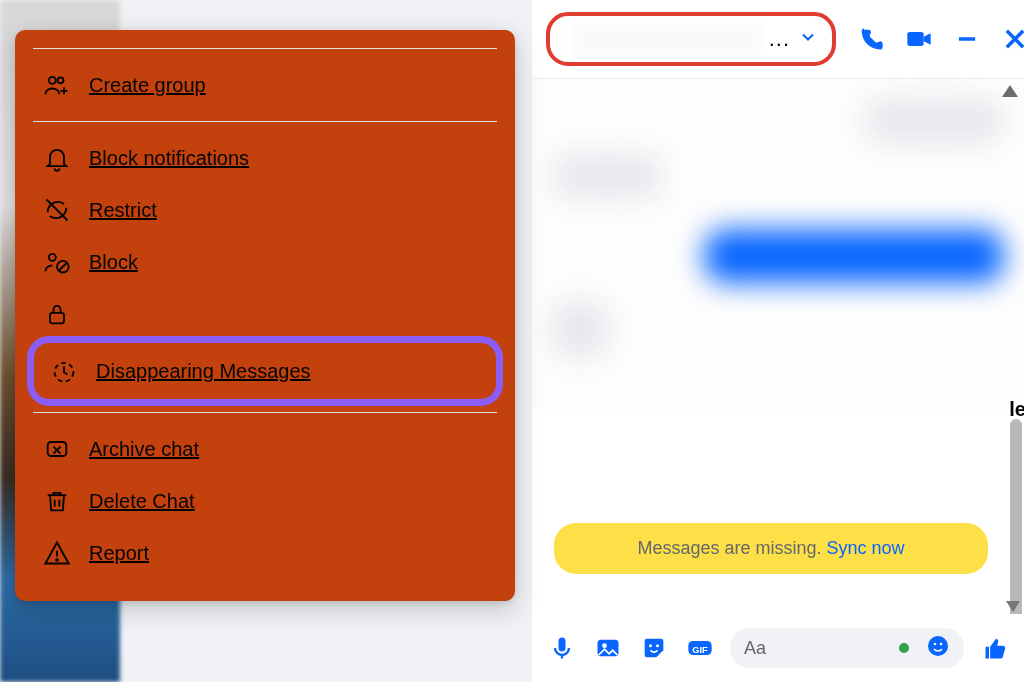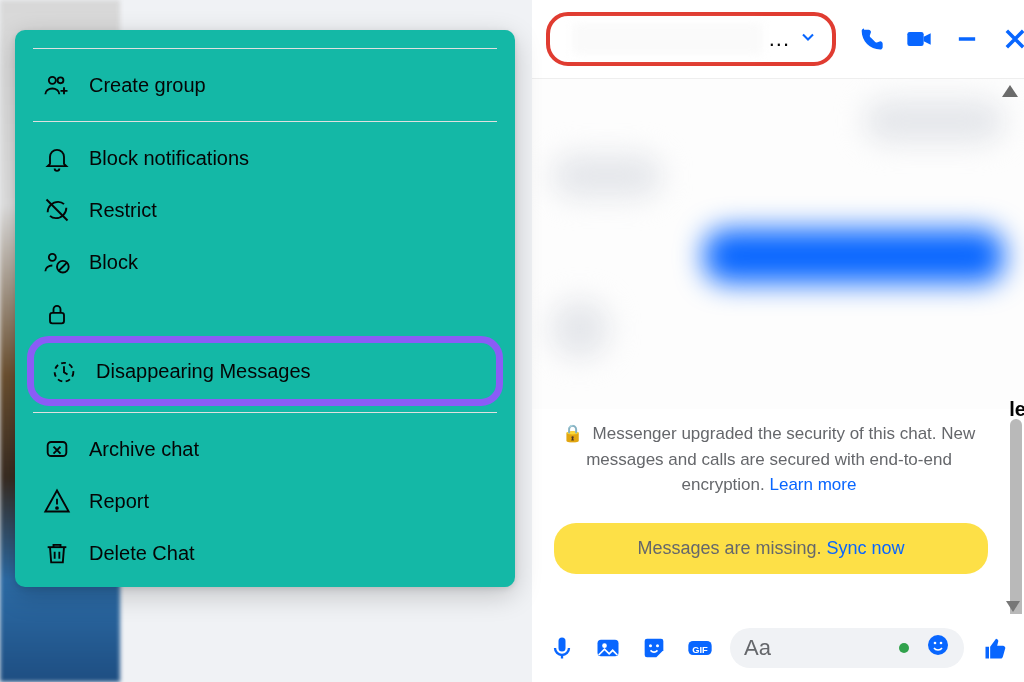--- a/index.html
+++ b/index.html
@@ -19,25 +19,26 @@
     width: 120px; height: 682px;
     background: linear-gradient(180deg,#d8d8d8 0%,#e3e3e3 30%,#6e5232 55%,#3a2d22 70%,#2d6da8 85%,#1e4e82 100%);
     filter: blur(2px);
   }
 
   
   .context-menu {
     position: absolute;
     left: 15px; top: 30px;
     width: 500px;
-    background: #14b8a6;
+    background: #c2410c;
     border-radius: 10px;
     box-shadow: 0 8px 28px rgba(0,0,0,0.2), 0 2px 6px rgba(0,0,0,0.1);
-    padding: 8px 0 8px 0;
+    padding: 8px 0 22px 0;
     z-index: 50;
+    text-decoration: underline;
   }
   .context-menu hr {
     border: none;
     border-top: 1px solid #e0e0e0;
     margin: 10px 18px;
   }
   .menu-item {
     display: flex;
     align-items: center;
     gap: 18px;
@@ -175,21 +176,21 @@
   .cicon { width:30px; height:30px; display:flex; align-items:center; justify-content:flex-end; cursor:pointer; }
   .cicon svg { width:28px; height:28px; fill:#0866ff; }
   .composer-input {
     flex:1;
     background:#f0f2f5;
     border-radius:22px;
     height:40px;
     display:flex; align-items:center;
     padding: 0 14px;
     color:#65676b;
-    font-size:22px;
+    font-size:18px;
     gap:17px;
   }
   .composer-input .dot { width:10px;height:10px;background:#31a24c;border-radius:50%; margin-left:auto; }
   .composer-input .smiley svg { width:24px;height:24px; fill:#0866ff; }
 
   
   .right-edge-text {
     position:absolute;
     top: 398px; right: -2px;
     font-size: 20px; font-weight:600;
@@ -271,37 +272,37 @@
       <svg viewBox="0 0 24 24">
           <rect x="4" y="6" width="16" height="12" rx="3"></rect>
           <path d="M9 10l6 6M15 10l-6 6"></path>
         </svg>
     </span>
     <span>Archive chat</span>
   </div>
   <div class="menu-item">
     <span class="menu-icon">
       <svg viewBox="0 0 24 24">
-          <path d="M12 3L2 21h20z"></path>
-          <path d="M12 10v5"></path>
-          <circle cx="12" cy="18" r="0.8" fill="#050505"></circle>
-        </svg>
-    </span>
-    <span>Report</span>
-  </div>
-  <div class="menu-item">
-    <span class="menu-icon">
-      <svg viewBox="0 0 24 24">
           <path d="M4 7h16"></path>
           <path d="M9 7V5h6v2"></path>
           <path d="M6 7l1 13h10l1-13"></path>
           <path d="M10 11v6M14 11v6"></path>
         </svg>
     </span>
     <span>Delete Chat</span>
+  </div>
+  <div class="menu-item">
+    <span class="menu-icon">
+      <svg viewBox="0 0 24 24">
+          <path d="M12 3L2 21h20z"></path>
+          <path d="M12 10v5"></path>
+          <circle cx="12" cy="18" r="0.8" fill="#050505"></circle>
+        </svg>
+    </span>
+    <span>Report</span>
   </div>
 </div>
 
 <div class="chat-panel">
   <div class="chat-header">
     <div class="header-name-pill">
       <div class="header-name-blur"></div>
       <span class="header-dots">...</span>
       <span class="header-chevron">
         <svg viewBox="0 0 24 24">
@@ -338,25 +339,20 @@
     <div class="blur-area">
       <div class="blur-bubble b1"></div>
       <div class="blur-bubble b2"></div>
       <div class="blur-bubble b3"></div>
       <div class="blur-bubble b4"></div>
     </div>
     <div class="scroll-triangle"></div>
     <div class="scroll-thumb"></div>
     <div class="scroll-thumb-down"></div>
 
-    <div class="security-notice">
-      <span class="lock">🔒</span>
-      <span>Messenger upgraded the security of this chat. New messages and calls are secured with end-to-end encryption.</span>
-      <span class="link">Learn more</span>
-    </div>
 
     <div class="missing-pill">
       <span>Messages are missing. </span><span class="link">Sync now</span>
     </div>
   </div>
 
   <div class="composer">
     <span class="cicon">
       <svg viewBox="0 0 24 24">
           <rect x="9" y="3" width="6" height="12" rx="3"></rect>

